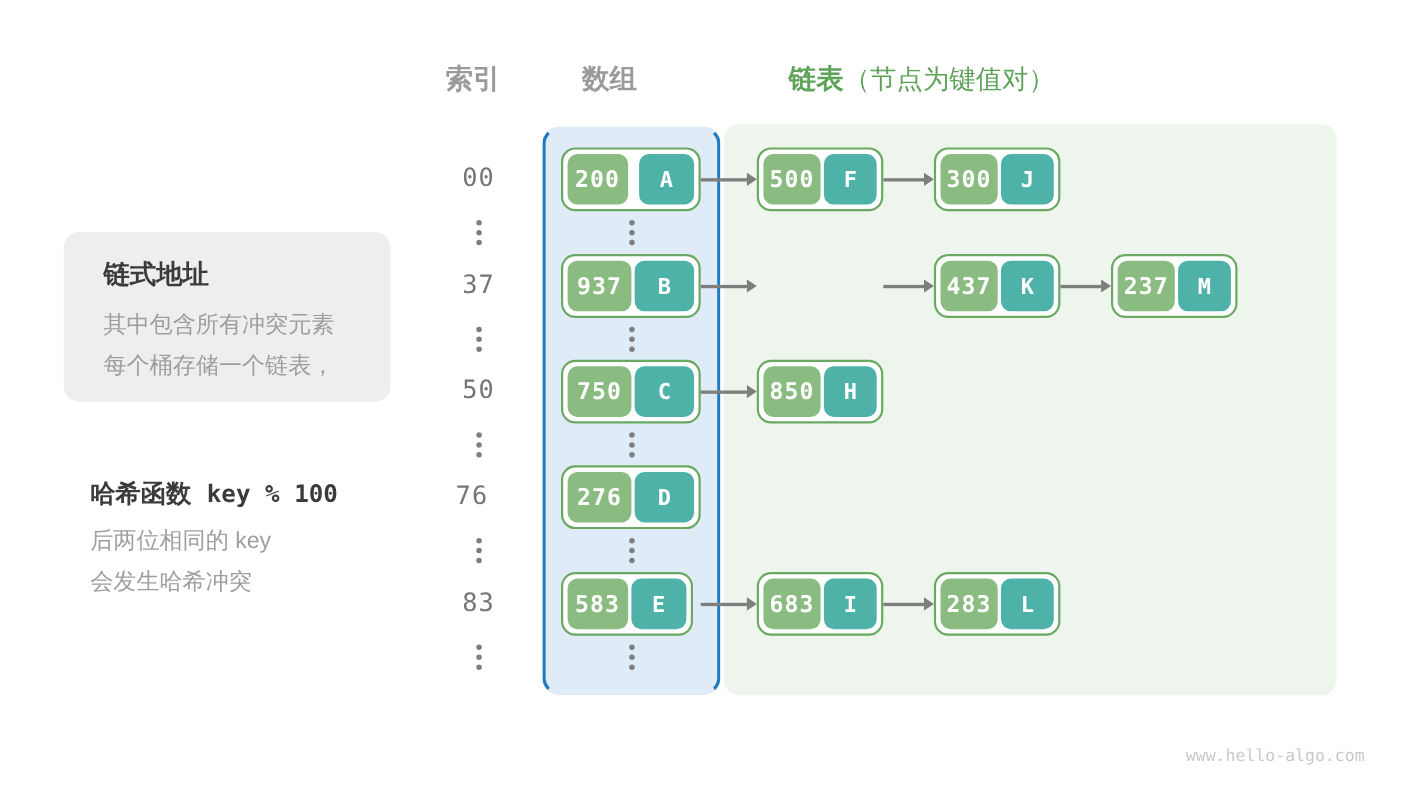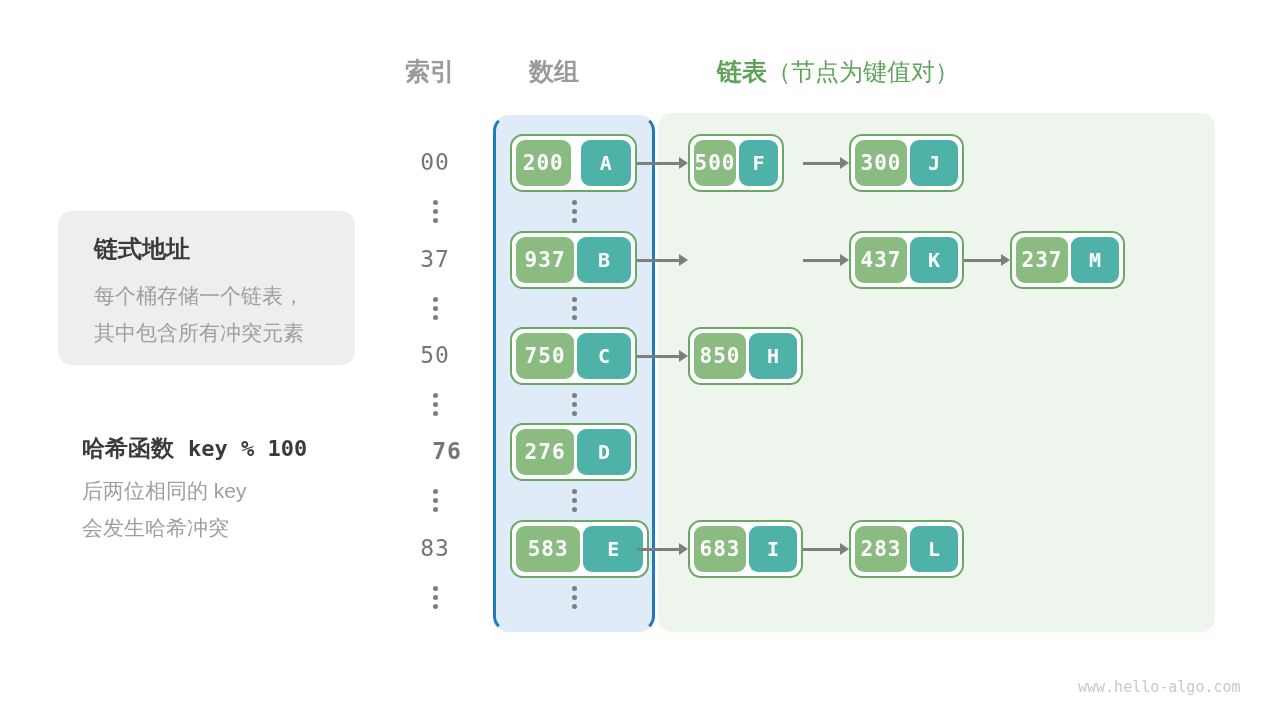--- a/index.html
+++ b/index.html
@@ -69,39 +69,39 @@
 </style>
 </head>
 <body>
 
 <div class="abs hdr" style="left:405px;top:55px;">索引</div>
 <div class="abs hdr" style="left:513px;top:55px;margin-left:16px;">数组</div>
 <div class="abs hdr" style="left:717px;top:55px;"><span class="hdr-green">链表</span><span class="hdr-note">（节点为键值对）</span></div>
 
 <div class="abs info-box">
   <div class="info-title">链式地址</div>
+  <div class="info-line">其中包含所有冲突元素</div>
   <div class="info-line">每个桶存储一个链表，</div>
-  <div class="info-line">其中包含所有冲突元素</div>
 </div>
 
 <div class="abs hash-line1"><span>哈希函数</span><span class="hash-formula">key % 100</span></div>
 <div class="abs hash-line" style="left:82px;top:477px;">后两位相同的 key</div>
 <div class="abs hash-line" style="left:82px;top:514px;">会发生哈希冲突</div>
 
 <div class="abs array-box"></div>
 <div class="abs list-box"></div>
 
 <div id="diagram" class="abs" style="left:0;top:0;width:1280px;height:720px;">
     <div class="idx-label" style="left: 405px; top: 149px;">00</div>
     <div class="pair-node" style="left: 510px; top: 134px; width: 127px; gap: 10px;">
       <div class="pair-key">200</div>
       <div class="pair-val">A</div>
     </div>
     <div class="arrow" style="left: 637px; top: 161.5px; width: 42px;"></div>
-    <div class="pair-node" style="left: 688px; top: 134px; width: 96px;">
+    <div class="pair-node" style="left: 688px; top: 134px; width: 115px;">
       <div class="pair-key">500</div>
       <div class="pair-val">F</div>
     </div>
     <div class="arrow" style="left: 803px; top: 161.5px; width: 37px;"></div>
     <div class="pair-node" style="left: 849px; top: 134px; width: 115px;">
       <div class="pair-key">300</div>
       <div class="pair-val">J</div>
     </div>
     <div class="vdots" style="left: 432.5px; top: 208.5px;"></div>
     <div class="vdots" style="left: 571.5px; top: 208.5px;"></div>
@@ -128,29 +128,29 @@
       <div class="pair-key">750</div>
       <div class="pair-val">C</div>
     </div>
     <div class="arrow" style="left: 637px; top: 354.5px; width: 42px;"></div>
     <div class="pair-node" style="left: 688px; top: 327px; width: 115px;">
       <div class="pair-key">850</div>
       <div class="pair-val">H</div>
     </div>
     <div class="vdots" style="left: 432.5px; top: 401.5px;"></div>
     <div class="vdots" style="left: 571.5px; top: 401.5px;"></div>
-    <div class="idx-label" style="left: 417px; top: 438px; font-weight: bold;">76</div>
+    <div class="idx-label" style="left: 399px; top: 438px;">76</div>
     <div class="pair-node" style="left: 510px; top: 423px; width: 127px;">
       <div class="pair-key">276</div>
       <div class="pair-val">D</div>
     </div>
     <div class="vdots" style="left: 432.5px; top: 497.5px;"></div>
     <div class="vdots" style="left: 571.5px; top: 497.5px;"></div>
     <div class="idx-label" style="left: 405px; top: 535px;">83</div>
-    <div class="pair-node" style="left: 510px; top: 520px; width: 139px;">
+    <div class="pair-node" style="left: 510px; top: 520px; width: 120px;">
       <div class="pair-key">583</div>
       <div class="pair-val">E</div>
     </div>
     <div class="arrow" style="left: 637px; top: 547.5px; width: 42px;"></div>
     <div class="pair-node" style="left: 688px; top: 520px; width: 115px;">
       <div class="pair-key">683</div>
       <div class="pair-val">I</div>
     </div>
     <div class="arrow" style="left: 803px; top: 547.5px; width: 37px;"></div>
     <div class="pair-node" style="left: 849px; top: 520px; width: 115px;">

